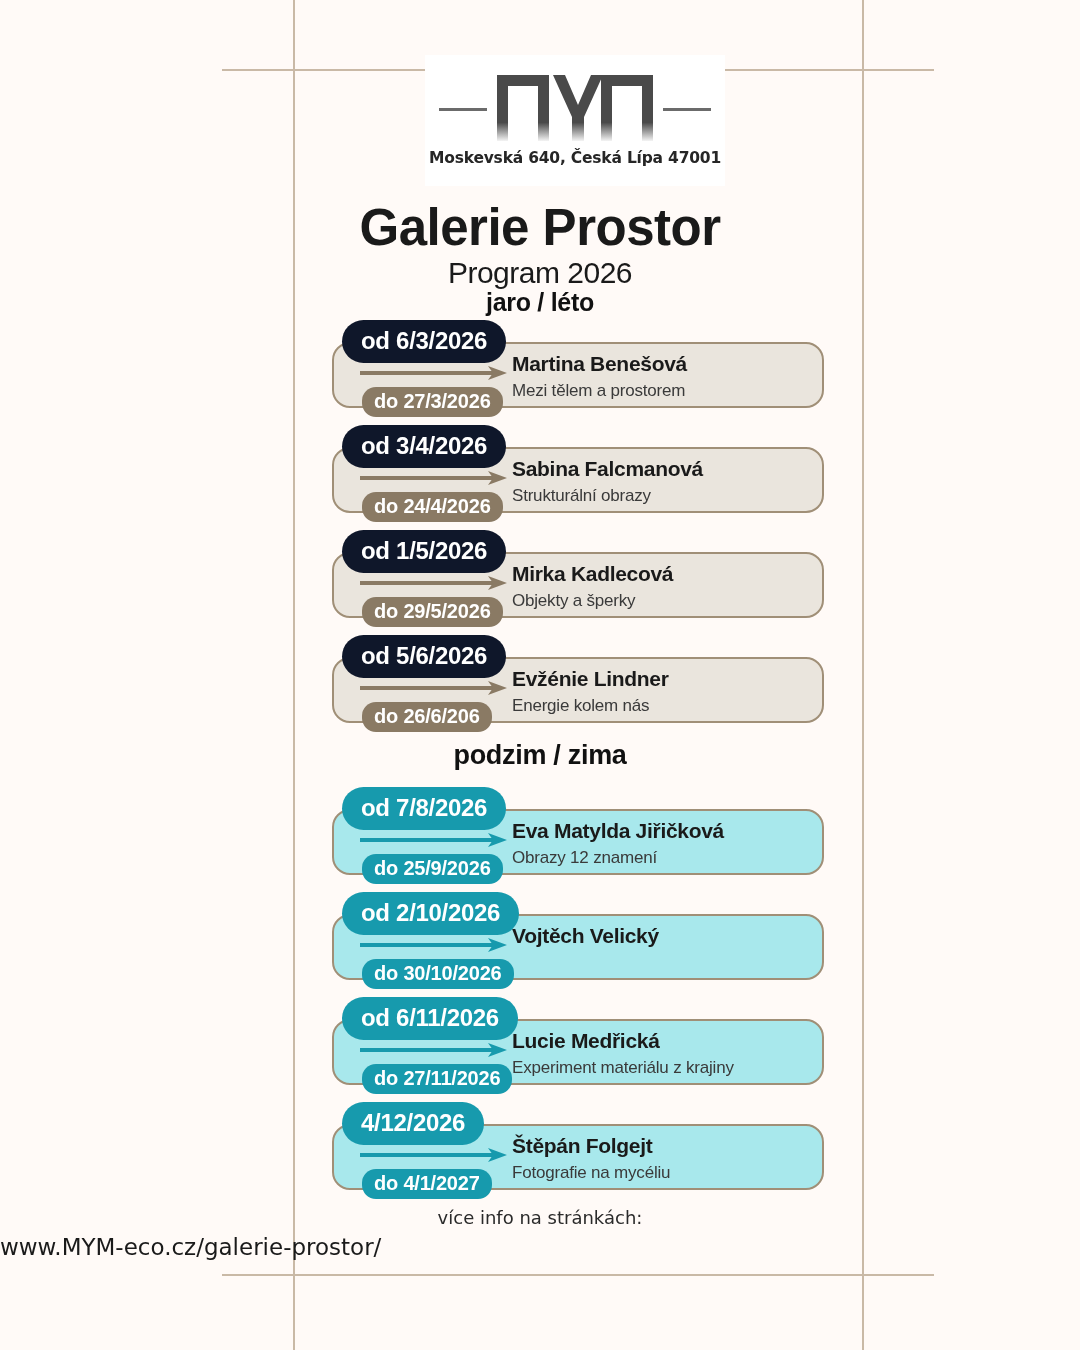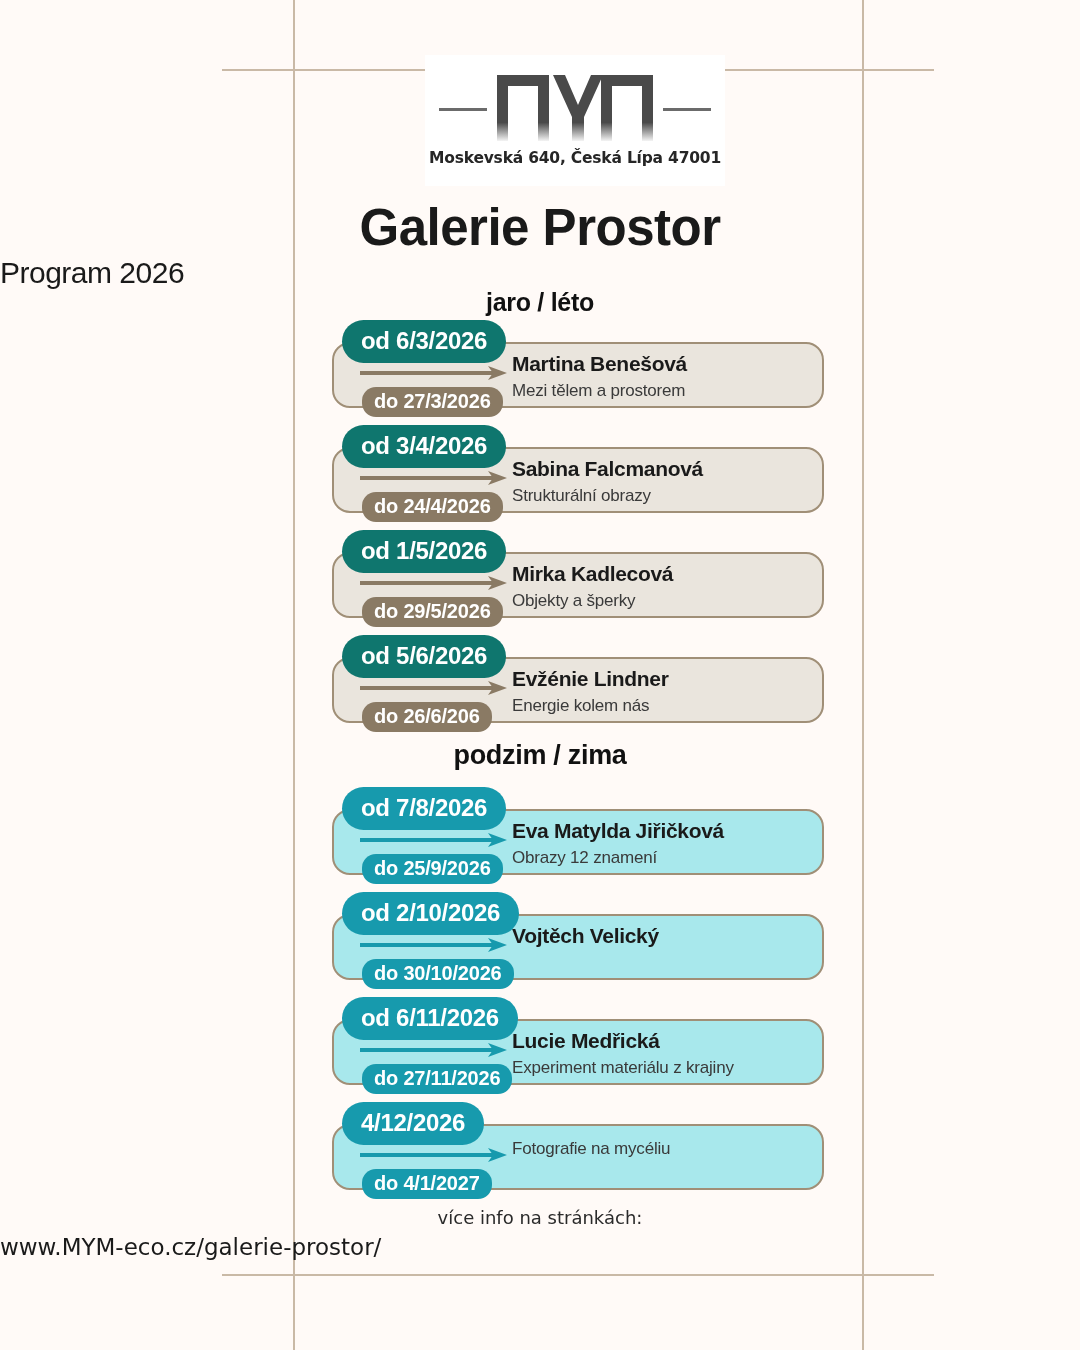--- a/index.html
+++ b/index.html
@@ -36,21 +36,21 @@
     font-size:15.5px;font-weight:700;color:#262626;
     letter-spacing:-0.2px;white-space:nowrap;margin-top:-4px;
   }
 
   
   #title{
     position:absolute;top:198px;left:0;width:1080px;text-align:center;
     font-size:51px;font-weight:700;color:#1a1a1a;letter-spacing:-0.5px;
   }
   #subtitle{
-    position:absolute;top:256px;left:0;width:1080px;
+    position:absolute;top:256px;left:0;width:1080px;text-align:center;
     font-size:30px;font-weight:400;color:#1a1a1a;letter-spacing:-0.5px;
   }
   .season{
     position:absolute;left:0;width:1080px;text-align:center;
     font-size:25px;font-weight:700;color:#111;letter-spacing:-0.3px;
   }
   #season-1{top:288px;}
   #season-2{top:740px;font-size:27px;}
 
   
@@ -65,21 +65,21 @@
   .card.brown .card-body{background:#eae5dd;}
   .card.teal  .card-body{background:#a8e8ec;}
 
   .pill-from{
     position:absolute;left:10px;top:0;
     border-radius:22px;
     padding:7px 19px 8px 19px;
     font-size:24px;font-weight:700;color:#ffffff;
     letter-spacing:-0.3px;white-space:nowrap;z-index:3;
   }
-  .card.brown .pill-from{background:#0f766e;}
+  .card.brown .pill-from{background:#0f172a;}
   .card.teal  .pill-from{background:#179aad;}
 
   .arrow{
     position:absolute;left:28px;width:148px;height:14px;z-index:2;
   }
   .arrow svg{display:block;}
 
   .pill-to{
     position:absolute;left:30px;
     border-radius:14px;
@@ -256,19 +256,20 @@
       <div class="card-body"></div>
       <div class="pill-from">4/12/2026</div>
       <div class="arrow" style="top: 46px;">
         <svg width="148" height="14" viewBox="0 0 148 14">
           <rect x="0" y="5" width="134" height="4" fill="#179aad"></rect>
           <path d="M128 0 L147 7 L128 14 L133 7 Z" fill="#179aad"></path>
         </svg>
       </div>
       <div class="pill-to" style="top: 67px;">do 4/1/2027</div>
       <div class="card-text" style="top: 32px;">
+        <div class="artist">Štěpán Folgejt</div>
         <div class="work">Fotografie na mycéliu</div>
       </div>
     </div>
   </div>
 
 <div id="footer-line1">více info na stránkách:</div>
 <div id="footer-line2">www.MYM-eco.cz/galerie-prostor/</div>
 
 </body></html>

